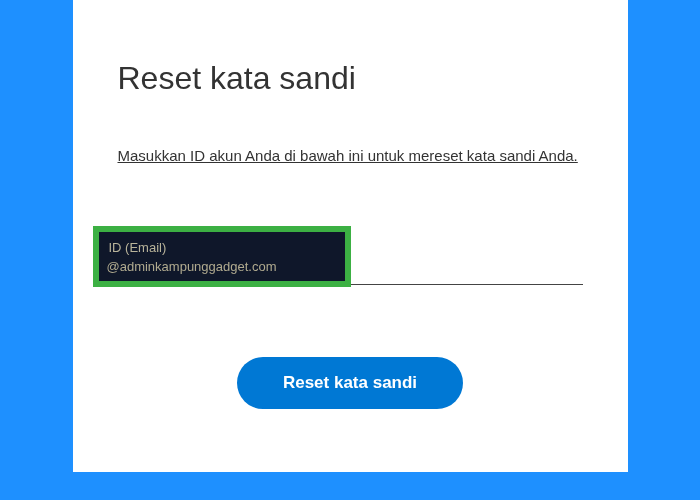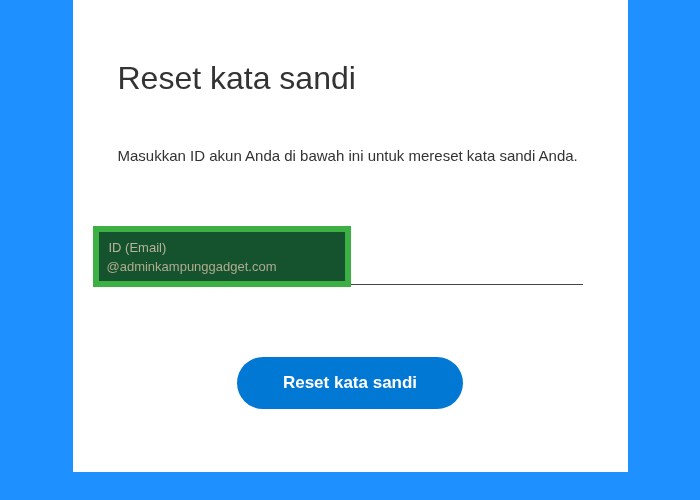--- a/index.html
+++ b/index.html
@@ -28,30 +28,31 @@
       font-size: 32px;
       font-weight: 400;
       color: #333;
       margin-bottom: 48px;
     }
     .instruction {
       font-size: 15px;
       color: #333;
       margin-bottom: 60px;
       line-height: 1.4;
+      text-decoration: underline;
     }
     .input-row {
       display: flex;
       align-items: flex-end;
       margin-bottom: 70px;
       margin-left: -25px;
     }
     .input-highlight {
       border: 6px solid #3cb043;
-      background: #14532d;
+      background: #0f172a;
       padding: 8px 8px 6px 8px;
       width: 258px;
     }
     .input-label {
       font-size: 13px;
       color: #b8b39a;
       display: block;
       margin-bottom: 2px;
       padding-left: 2px;
     }

